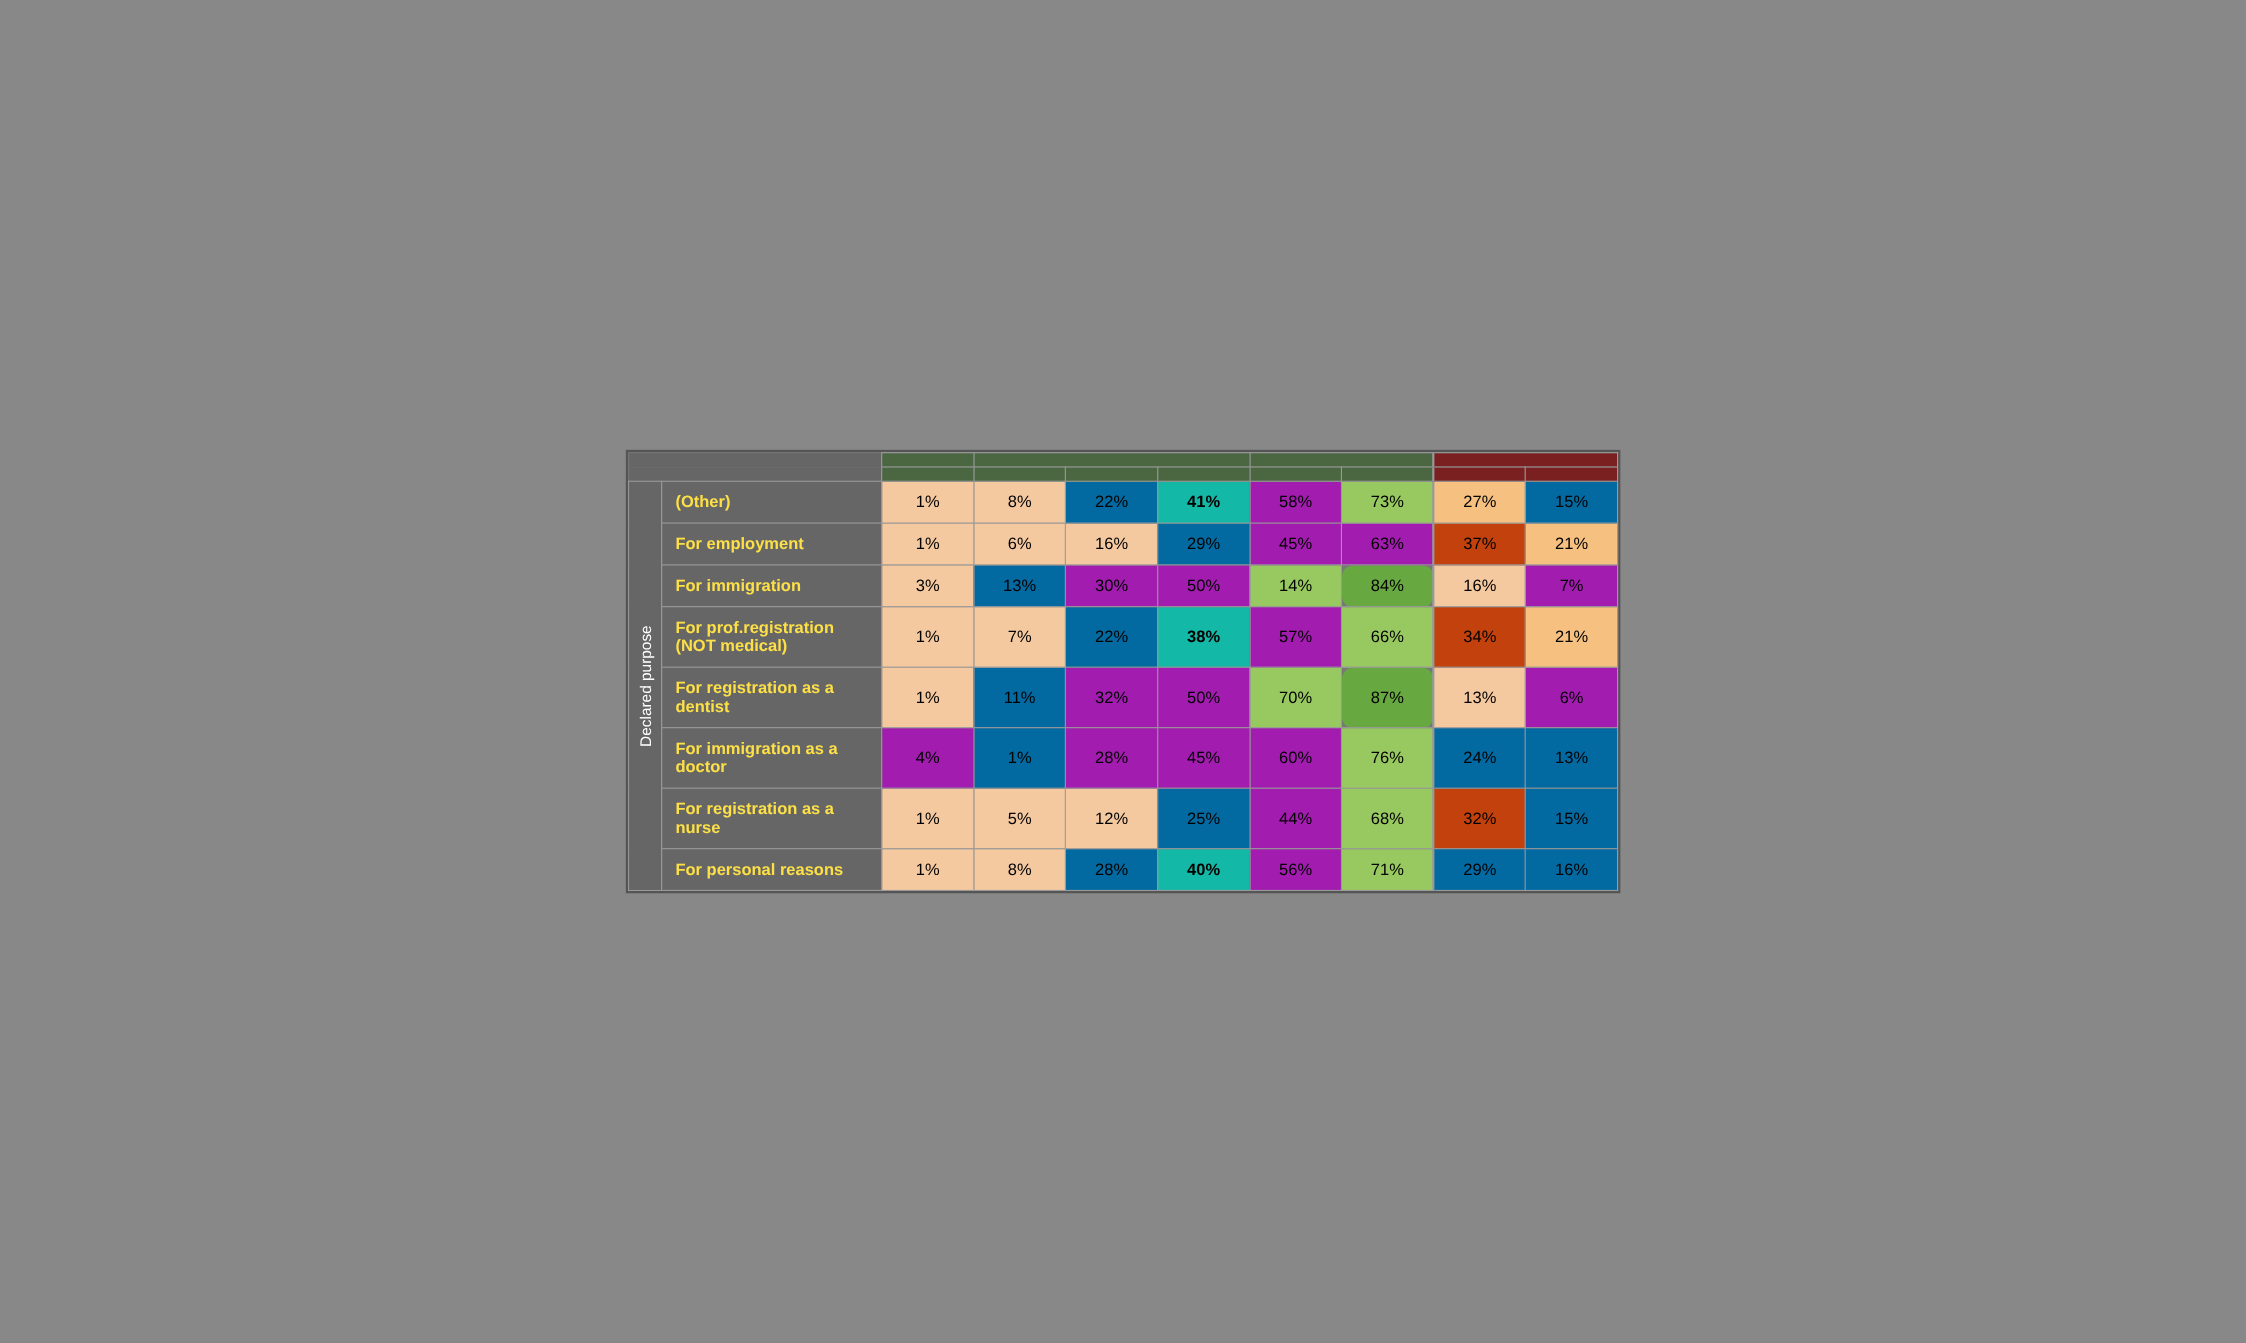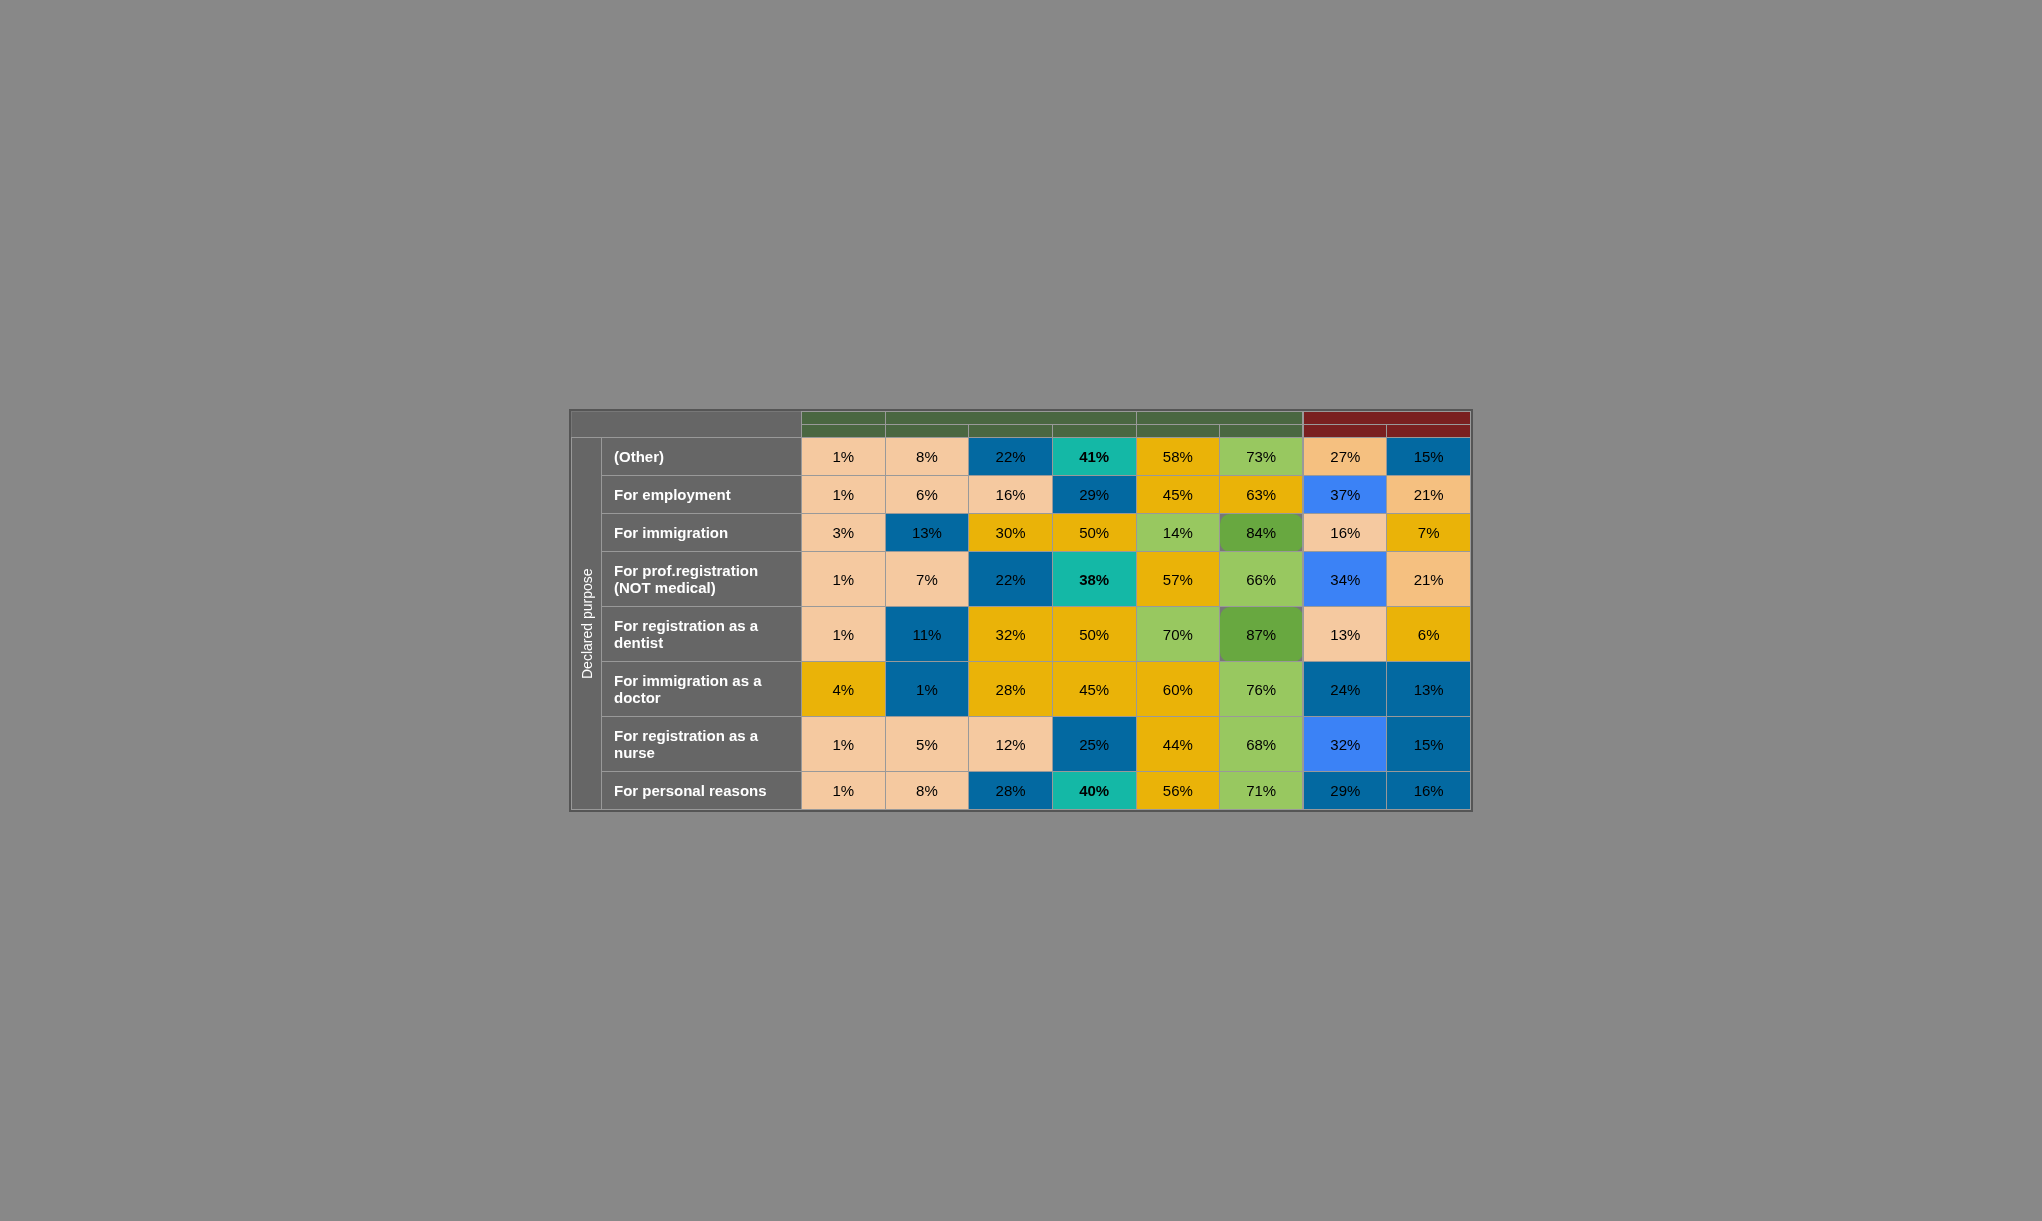--- a/index.html
+++ b/index.html
@@ -38,21 +38,21 @@
     .col-c1 { background: #4a6741; color: #fff; }
     .col-b2 { background: #4a6741; color: #fff; }
     .col-b1 { background: #7a2020; color: #fff; }
     .band-c2 { background: #4a6741; }
     .band-c1 { background: #4a6741; }
     .band-b2 { background: #4a6741; }
     .band-b1 { background: #7a2020; }
 
     .row-label-cell {
       background: #666;
-      color: #ffffff;
+      color: #fde047;
       font-weight: bold;
       font-size: 15px;
       text-align: left;
       padding: 10px 12px;
       width: 200px;
     }
     .side-label-cell {
       background: #666;
       color: #fff;
       writing-mode: vertical-rl;
@@ -62,24 +62,24 @@
       padding: 8px 4px;
       width: 30px;
     }
     .data-cell {
       font-size: 15px;
       font-weight: normal;
       min-width: 75px;
     }
     
     .c-light-peach   { background: #f5c9a0; }
-    .c-peach         { background: #3b82f6; }
+    .c-peach         { background: #c2410c; }
     .c-light-yellow  { background: #0369a1; }
     .c-yellow        { background: #14b8a6; font-weight: bold; }
-    .c-light-green   { background: #eab308; }
+    .c-light-green   { background: #a21caf; }
     .c-green         { background: #98c860; }
     .c-dark-green    { background: #68a840; border-radius: 10px; }
     .c-light-orange  { background: #f5c080; margin-top: 44px; }
     .general-band-label {
       font-weight: bold;
       font-size: 16px;
       text-align: right;
       color: #fff;
       background: #666;
       border: none;

